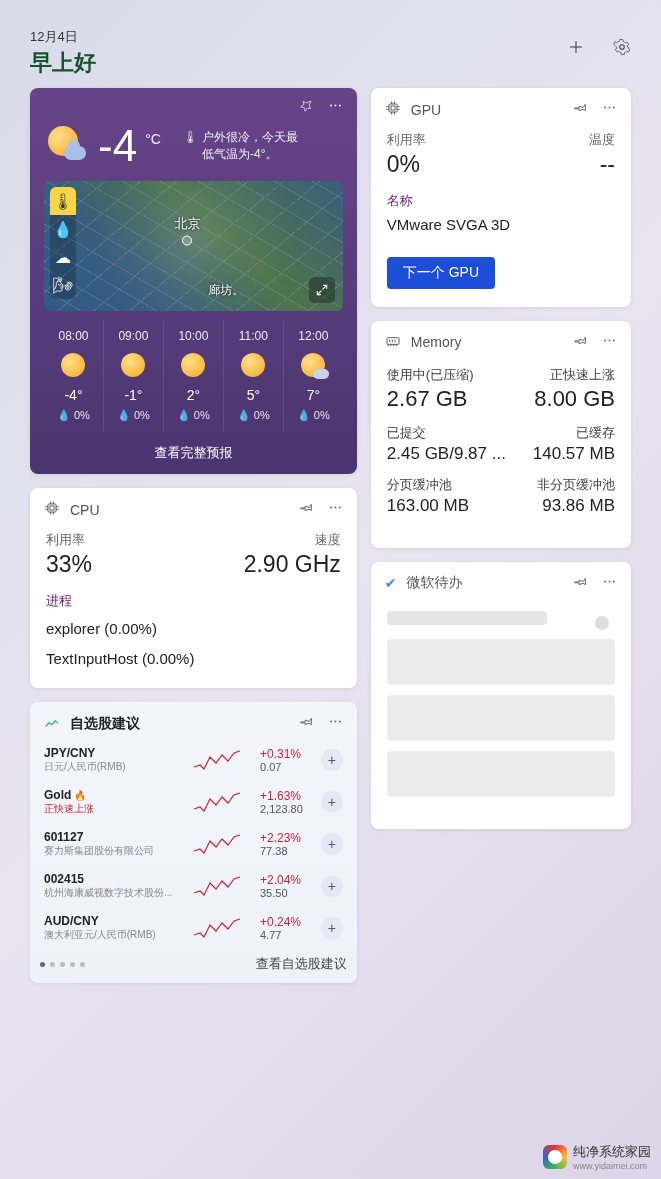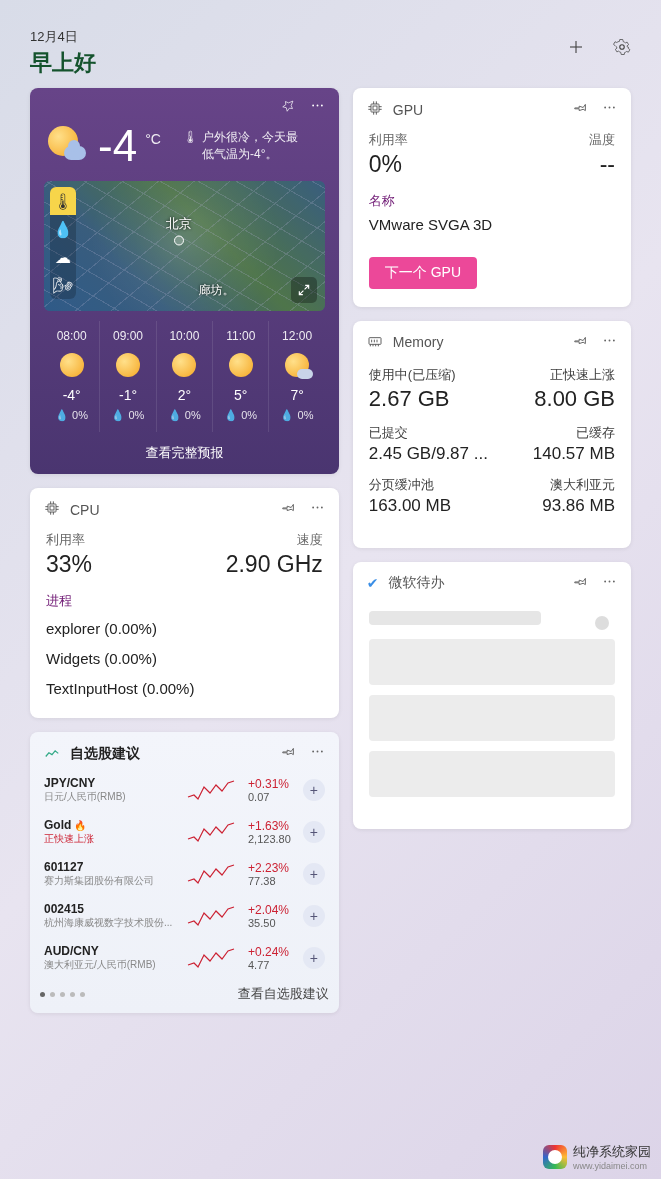--- a/index.html
+++ b/index.html
@@ -95,21 +95,21 @@
   .weather-link { text-align:center; padding:12px 0; font-size:13px; cursor:pointer;}
 
   
   .stat-row { display:flex; justify-content:space-between; padding:4px 16px 0; font-size:13px; color:#666; }
   .stat-row.vals { padding-top:2px; padding-bottom:10px;}
   .stat-row.vals span { font-size:23px; color:#222; }
   .stat-label { font-size:13px; color:#701a75; padding:4px 16px 0;}
   .stat-list { padding:4px 16px 14px; font-size:15px; color:#222; line-height:2;}
   .btn {
     display:inline-block; margin:6px 16px 18px; padding:7px 16px;
-    background:#ec4899; color:#fff; border-radius:4px; font-size:14px; cursor:pointer;
+    background:#1d4ed8; color:#fff; border-radius:4px; font-size:14px; cursor:pointer;
   }
 
   
   .mem-grid { padding: 6px 16px 20px; }
   .mem-row { display:flex; justify-content:space-between; margin-bottom:2px;}
   .mem-label { font-size:13px; color:#404040;}
   .mem-val { font-size:17px; color:#222; margin-bottom:10px;}
   .mem-val.big { font-size:22px; font-weight:500;}
 
   
@@ -117,21 +117,21 @@
   .todo-line { height:14px; background:#e6e6e6; border-radius:4px; width:70%; margin-bottom:14px;}
   .todo-circle { position:absolute; right:22px; top:54px; width:14px; height:14px; border-radius:50%; background:#ddd;}
   .todo-block { height:46px; background:#ececec; border-radius:4px; margin-bottom:10px;}
 
   
   .stocks { background: linear-gradient(180deg,#f3f5fb,#eef1f8);}
   .stocks .card-header { padding:12px 14px 6px;}
   .stocks .card-title { font-size:14px; color:#222; font-weight:600;}
   .stock-icon { width:16px; height:10px; }
   .stock-list { padding:0 8px;}
-  .stock-row { display:flex; align-items:center; gap:12px; padding:7px 6px; border-radius:4px;}
+  .stock-row { display:flex; align-items:center; gap:18px; padding:7px 6px; border-radius:4px;}
   .stock-name { flex:0 0 130px;}
   .stock-sym { font-size:12px; font-weight:600; color:#222;}
   .stock-sub { font-size:10px; color:#888;}
   .stock-sub.red { color:#c23; }
   .sparkline { flex:0 0 50px; height:26px;}
   .stock-change { flex:1; font-size:12px;}
   .stock-pct { color:#c23; }
   .stock-price { color:#555; font-size:11px;}
   .stock-add { width:22px; height:22px; border-radius:50%; background:#e4e8f4; display:flex; align-items:center; justify-content:center; font-size:14px; color:#557; cursor:pointer;}
   .stocks-footer { display:flex; align-items:center; justify-content:space-between; padding:6px 10px 10px;}
@@ -284,21 +284,20 @@
           <span>利用率</span>
           <span>速度</span>
         </div>
       <div class="stat-row vals">
           <span>33%</span>
           <span>2.90 GHz</span>
         </div>
       <div class="stat-label">进程</div>
       <div class="stat-list" id="cpu-procs">
           <div>explorer (0.00%)</div>
-          <div>Widgets (0.00%)</div>
           <div>TextInputHost (0.00%)</div>
         </div>
     </div>
 
     <div class="card stocks">
       <div class="card-header">
         <div class="card-title">
           <span><svg class="stock-icon" viewBox="0 0 24 16">
                 <polyline points="2,12 7,6 12,9 17,3 22,7" fill="none" stroke="#3a8" stroke-width="2"></polyline>
               </svg></span>
@@ -482,21 +481,21 @@
         <div class="mem-row">
             <span class="mem-label">已提交</span>
             <span class="mem-label">已缓存</span>
           </div>
         <div class="mem-row">
             <span class="mem-val">2.45 GB/9.87 ...</span>
             <span class="mem-val">140.57 MB</span>
           </div>
         <div class="mem-row">
             <span class="mem-label">分页缓冲池</span>
-            <span class="mem-label">澳大利亚元</span>
+            <span class="mem-label">非分页缓冲池</span>
           </div>
         <div class="mem-row">
             <span class="mem-val">163.00 MB</span>
             <span class="mem-val">93.86 MB</span>
           </div>
       </div>
     </div>
 
     <div class="card" style="position:relative;">
       <div class="card-header">

